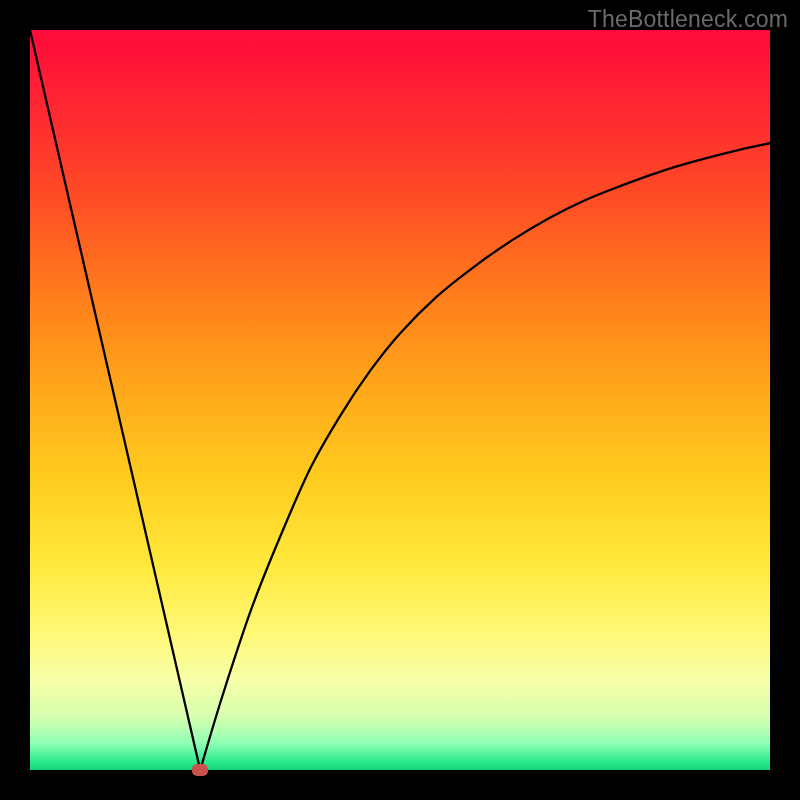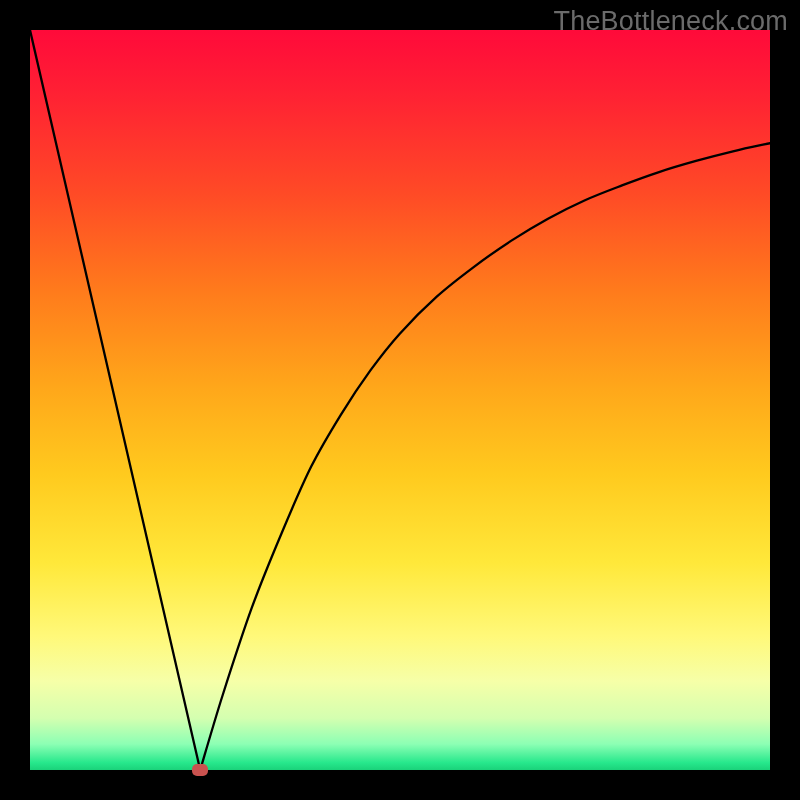--- a/index.html
+++ b/index.html
@@ -37,21 +37,21 @@
       #8cffb4 96.5%,
       #27e88c 99%,
       #1ad27a 100%
     );
   }
   .attribution {
     position: absolute;
     top: 6px;
     right: 12px;
     color: #6b6b6b;
-    font-size: 27px;
+    font-size: 23px;
     font-weight: 500;
     letter-spacing: 0.2px;
     user-select: none;
   }
   .curve {
     position: absolute;
     left: 0;
     top: 0;
     width: 740px;
     height: 740px;

